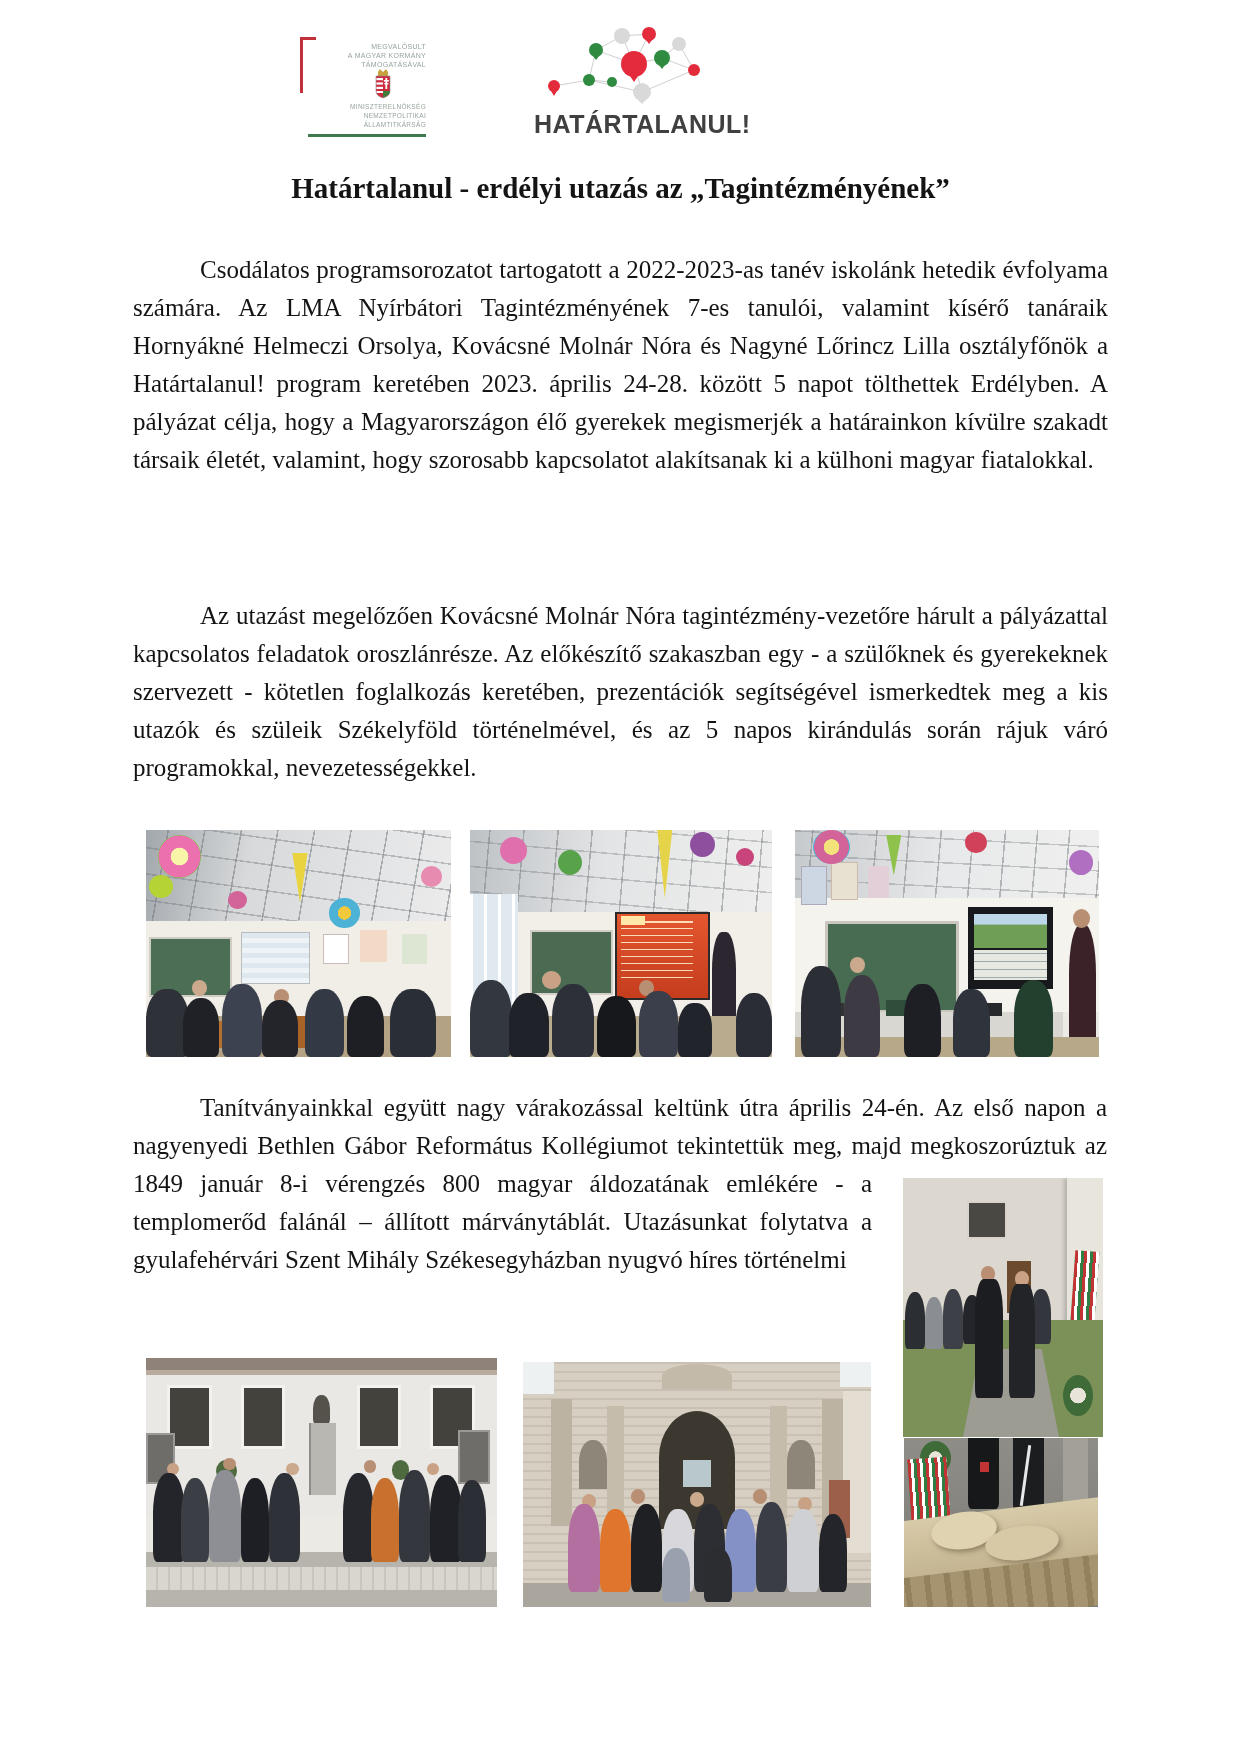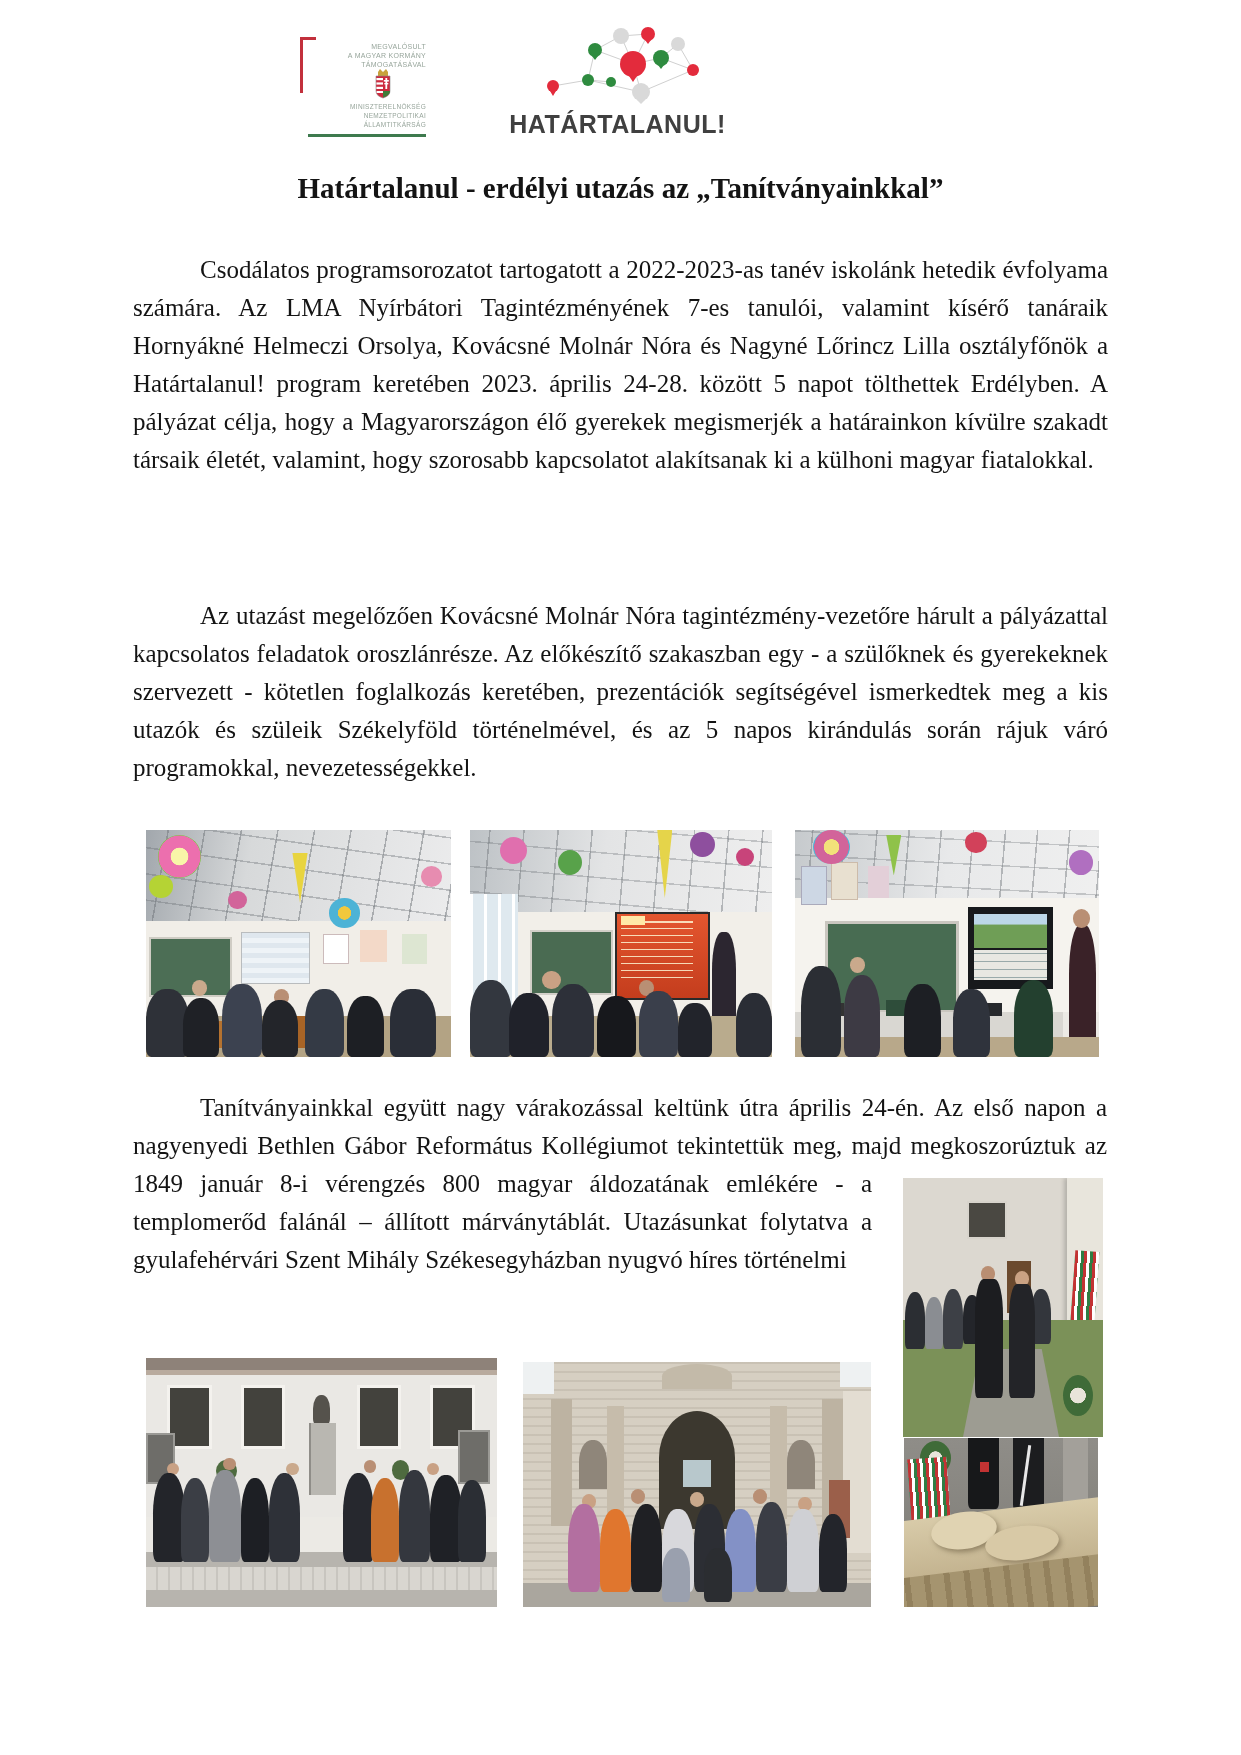--- a/index.html
+++ b/index.html
@@ -9,21 +9,21 @@
   
   .gov-logo{position:absolute;left:300px;top:33px;width:126px;height:104px;font-family:"Liberation Sans","DejaVu Sans",sans-serif;}
   .gov-line-left{position:absolute;left:0;top:4px;width:3px;height:56px;background:#c2303c;}
   .gov-line-top{position:absolute;left:0;top:4px;width:16px;height:3px;background:#c2303c;}
   .gov-line-bottom{position:absolute;left:8px;bottom:0;width:118px;height:3px;background:#3e7a4e;}
   .gov-text{position:absolute;right:0;text-align:right;color:#97a59b;font-size:7px;line-height:9px;letter-spacing:.3px;}
   .gov-text.t1{top:9px;}
   .gov-text.t2{bottom:8px;font-size:6.5px;}
   .gov-crest{position:absolute;left:58%;top:36px;}
 
-  .htl-logo{position:absolute;left:505px;top:24px;width:225px;text-align:center;}
+  .htl-logo{position:absolute;left:534px;top:24px;width:225px;text-align:left;}
   .htl-word{margin-top:2px;font-family:"Liberation Sans","DejaVu Sans",sans-serif;font-size:25px;font-weight:600;
             letter-spacing:.5px;color:#404040;white-space:nowrap;}
 
   .bg-logo{position:absolute;left:752px;top:28px;width:172px;text-align:center;font-family:"Liberation Serif",serif;}
   .bg-name{margin-top:1px;font-size:17px;letter-spacing:.5px;color:#3f3f3f;white-space:nowrap;}
   .bg-rule{margin:1px auto 0 auto;width:150px;border-top:1.5px solid #4a4a4a;}
   .bg-sub{margin-top:0;margin-left:46px;font-size:15px;font-style:italic;color:#3f3f3f;}
 
   
   .doc-title{position:absolute;left:133px;top:172px;width:975px;margin:0;text-align:center;
@@ -110,21 +110,21 @@
       <circle cx="145" cy="20" r="7" fill="#d9d9d9"></circle>
       <circle cx="160" cy="46" r="6" fill="#e32b3c"></circle>
       <circle cx="108" cy="68" r="9" fill="#d9d9d9"></circle>
         <path d="M104 76 L112 76 L108 80 Z" fill="#d9d9d9"></path>
       <circle cx="78" cy="58" r="5" fill="#2e8b3f"></circle>
     </svg>
     <div class="htl-word">HATÁRTALANUL!</div>
   </div>
 
 
-  <h1 class="doc-title">Határtalanul - erdélyi utazás az „Tanítványainkkal”</h1>
+  <h1 class="doc-title">Határtalanul - erdélyi utazás az „Tagintézményének”</h1>
   <p class="body p1">Csodálatos programsorozatot tartogatott a 2022-2023-as tanév iskolánk hetedik évfolyama számára.  Az LMA Nyírbátori Tagintézményének 7-es tanulói, valamint kísérő tanáraik Hornyákné Helmeczi Orsolya, Kovácsné Molnár Nóra és Nagyné Lőrincz Lilla osztályfőnök a Határtalanul! program keretében 2023. április 24-28. között 5 napot tölthettek Erdélyben. A pályázat célja, hogy a Magyarországon élő gyerekek megismerjék a határainkon kívülre szakadt társaik életét, valamint, hogy szorosabb kapcsolatot alakítsanak ki a külhoni magyar fiatalokkal.</p>
   <p class="body p2">Az utazást megelőzően Kovácsné Molnár Nóra tagintézmény-vezetőre hárult a pályázattal kapcsolatos feladatok oroszlánrésze. Az előkészítő szakaszban egy - a szülőknek és gyerekeknek szervezett - kötetlen foglalkozás keretében, prezentációk segítségével ismerkedtek meg a kis utazók és szüleik Székelyföld történelmével, és az 5 napos kirándulás során rájuk váró programokkal, nevezetességekkel.</p>
   <p class="body p3"><span class="float-spacer"></span><span class="float-photo-gap"></span><span>Tanítványainkkal együtt nagy várakozással keltünk útra április 24-én. Az első napon a nagyenyedi Bethlen Gábor Református Kollégiumot tekintettük meg, majd megkoszorúztuk az 1849 január 8-i vérengzés 800 magyar áldozatának emlékére - a templomerőd falánál – állított márványtáblát.  Utazásunkat folytatva a gyulafehérvári Szent Mihály Székesegyházban nyugvó híres történelmi</span></p>
 
   <div class="ph" style="left:146px;top:830px;width:305px;height:227px;">
     <i style="left:-5%;top:0;width:110%;height:42%;background:linear-gradient(100deg,#9aa0a6,#d7d9da 35%,#ededee);"></i>
     <i style="left:-5%;top:0;width:110%;height:42%;background:repeating-linear-gradient(100deg,rgba(110,115,120,.5) 0 1.5px,transparent 1.5px 36px),repeating-linear-gradient(8deg,rgba(110,115,120,.4) 0 1.5px,transparent 1.5px 26px);"></i>
     <i style="left:0;top:40%;width:100%;height:42%;background:#f1eee8;"></i>
     <i style="left:1%;top:47%;width:26%;height:25%;background:#4c6e55;border:2px solid #cfccc4;"></i>
     <i style="left:31%;top:45%;width:22%;height:22%;background:repeating-linear-gradient(180deg,#dfe7ee 0 5px,#eef3f7 5px 10px);border:1px solid #b9bcbe;"></i>

